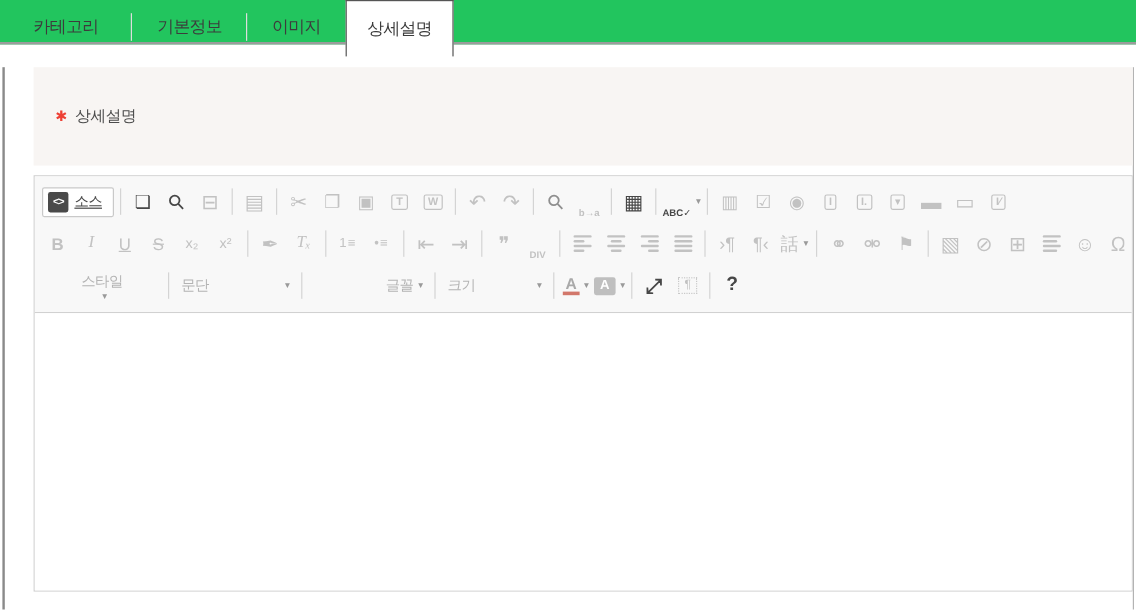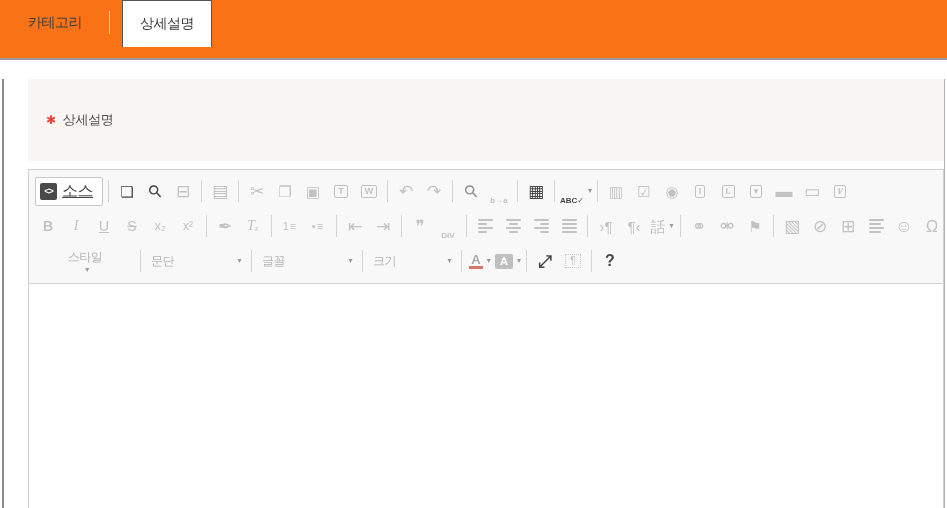--- a/index.html
+++ b/index.html
@@ -3,22 +3,22 @@
 <meta charset="utf-8">
 <style>
   html,body{margin:0;padding:0;}
   body{
     width:947px;height:508px;overflow:hidden;background:#fff;
     font-family:"Liberation Sans","DejaVu Sans",sans-serif;
     -webkit-font-smoothing:antialiased;
   }
   
   .tabbar{
-    height:60px;box-sizing:border-box;border-bottom:2px solid #9b9b9b;
-    display:flex;align-items:flex-start;background:#f97316;position:relative;gap:12px;
+    height:37px;box-sizing:border-box;border-bottom:2px solid #9b9b9b;
+    display:flex;align-items:flex-start;background:#22c55e;position:relative;
   }
   .tab{
     height:45px;box-sizing:border-box;display:flex;align-items:center;justify-content:center;
     font-size:14px;color:#3c3c3c;position:relative;cursor:pointer;letter-spacing:-0.5px;
   }
   .tab[data-sep]::after{
     content:"";position:absolute;right:0;top:11px;height:23px;width:1px;background:#ddd;
   }
   .tab.active{
     height:47px;background:#fff;border:1px solid #555;border-bottom:none;
@@ -58,21 +58,21 @@
   .caret{font-size:8px;color:#9a9a9a;margin-left:4px;line-height:1;}
   
   .src-btn{
     display:inline-flex;align-items:center;gap:5px;border:1px solid #c9c9c9;background:#fff;
     padding:3px 9px 3px 4px;border-radius:2px;height:auto;
   }
   .src-ico{
     width:17px;height:17px;background:#4a4a4a;color:#fff;font-size:9px;font-weight:700;
     display:inline-flex;align-items:center;justify-content:center;border-radius:2px;letter-spacing:-1px;
   }
-  .src-label{font-size:16px;color:#474747;text-decoration:underline;letter-spacing:-0.5px;}
+  .src-label{font-size:12px;color:#474747;text-decoration:underline;letter-spacing:-0.5px;}
   
   .combo{
     display:inline-flex;align-items:center;justify-content:space-between;box-sizing:border-box;
     padding:0 5px;height:24px;color:#b3b3b3;font-size:12px;cursor:pointer;letter-spacing:-0.5px;flex:none;
   }
   
   .g-box{border:1px solid currentColor;border-radius:2px;font-size:9px;padding:1px 3px;font-weight:600;}
   .g-tiny{font-size:8px;font-weight:700;margin-top:20px;}
   .g-bold{font-weight:800;font-size:14px;}
   .g-italic{font-style:italic;font-family:"Liberation Serif","DejaVu Serif",serif;font-size:14px;}
@@ -96,20 +96,26 @@
   .l-hr i:nth-child(odd){width:100%;} .l-hr i:nth-child(even){width:86%;}
   .ed-content{flex:1;background:#fff;}
 </style>
 </head>
 <body>
 
 <div class="tabbar">
     <div class="tab" data-sep="1" style="width: 110px;">
       <span>카테고리</span>
     </div>
+    <div class="tab" data-sep="1" style="width: 96px;">
+      <span>기본정보</span>
+    </div>
+    <div class="tab" style="width: 82px;">
+      <span>이미지</span>
+    </div>
     <div class="tab active" style="width: 90px;">
       <span>상세설명</span>
     </div>
   </div>
 
 <div class="content">
   <div class="label-box">
     <span class="req">✱</span>
     <span>상세설명</span>
   </div>
@@ -374,21 +380,21 @@
           </span>
           <span class="sep"></span>
           <span class="tb-group">
             <span class="combo" style="width: 100px;">
               <span>문단</span>
               <span class="caret">▾</span>
             </span>
           </span>
           <span class="sep"></span>
           <span class="tb-group">
-            <span class="combo" style="width: 100px;">
+            <span class="combo" style="width: 100px; justify-content: flex-end;">
               <span>글꼴</span>
               <span class="caret">▾</span>
             </span>
           </span>
           <span class="sep"></span>
           <span class="tb-group">
             <span class="combo" style="width: 88px;">
               <span>크기</span>
               <span class="caret">▾</span>
             </span>

